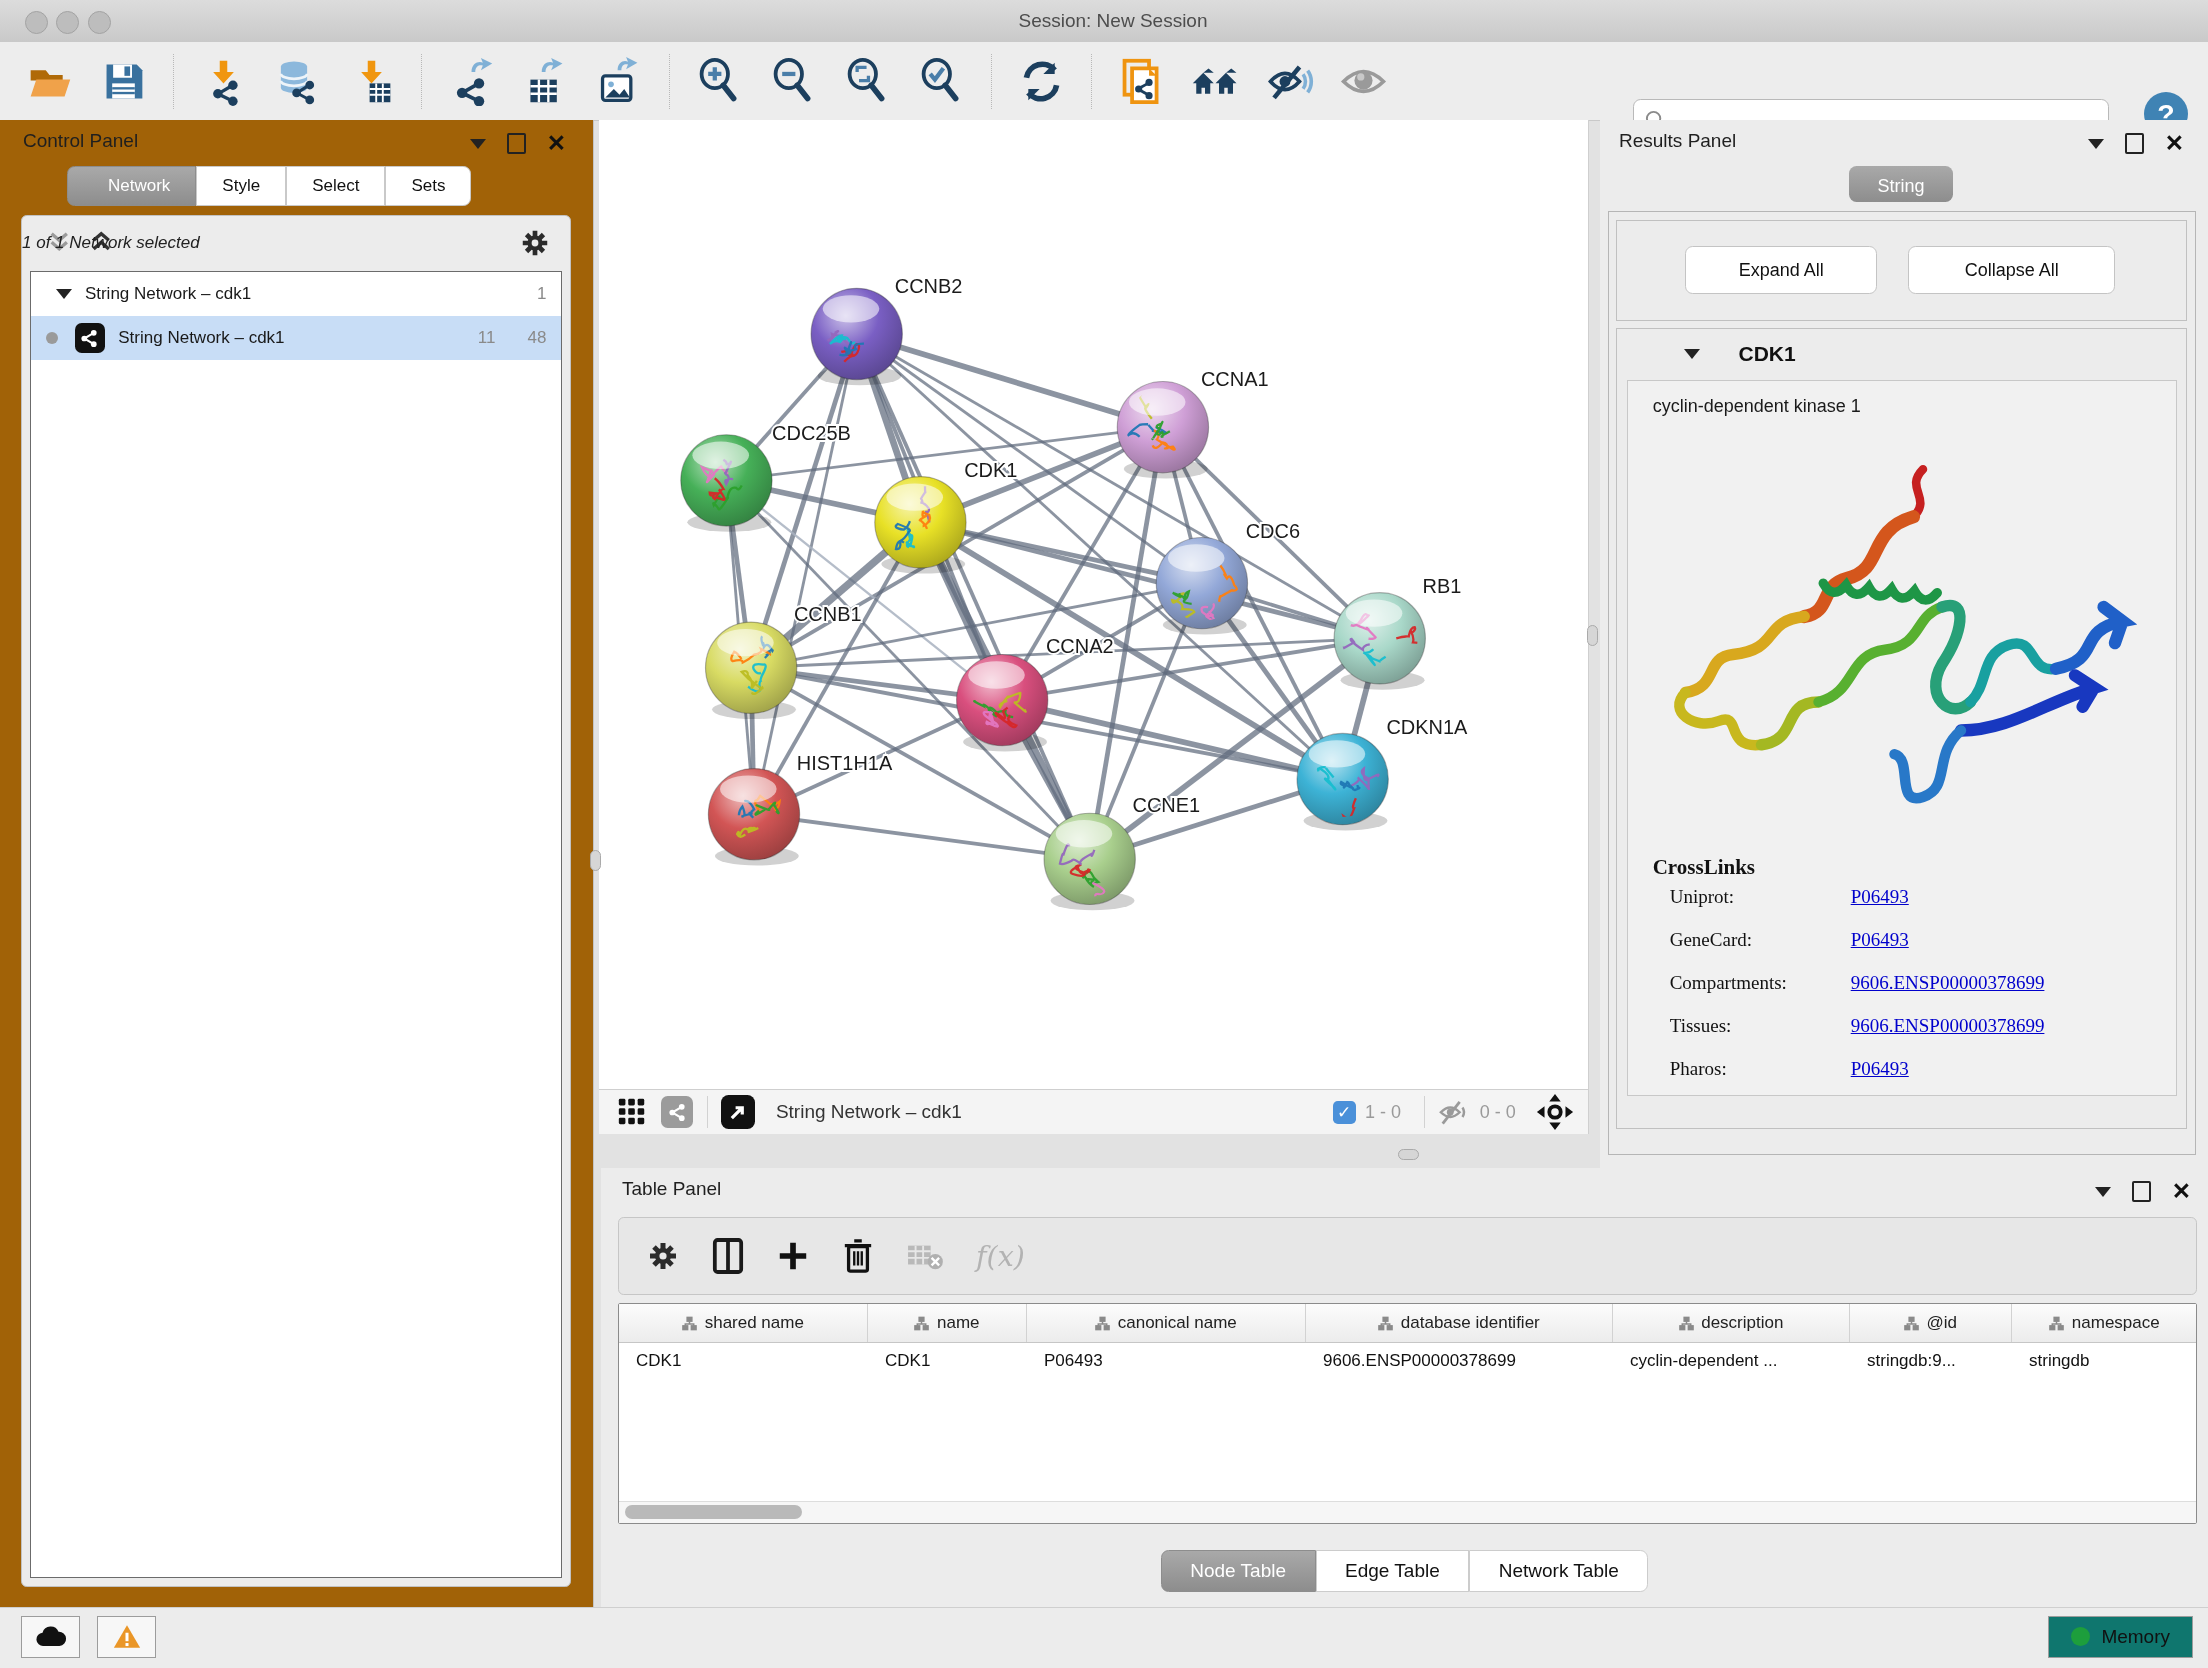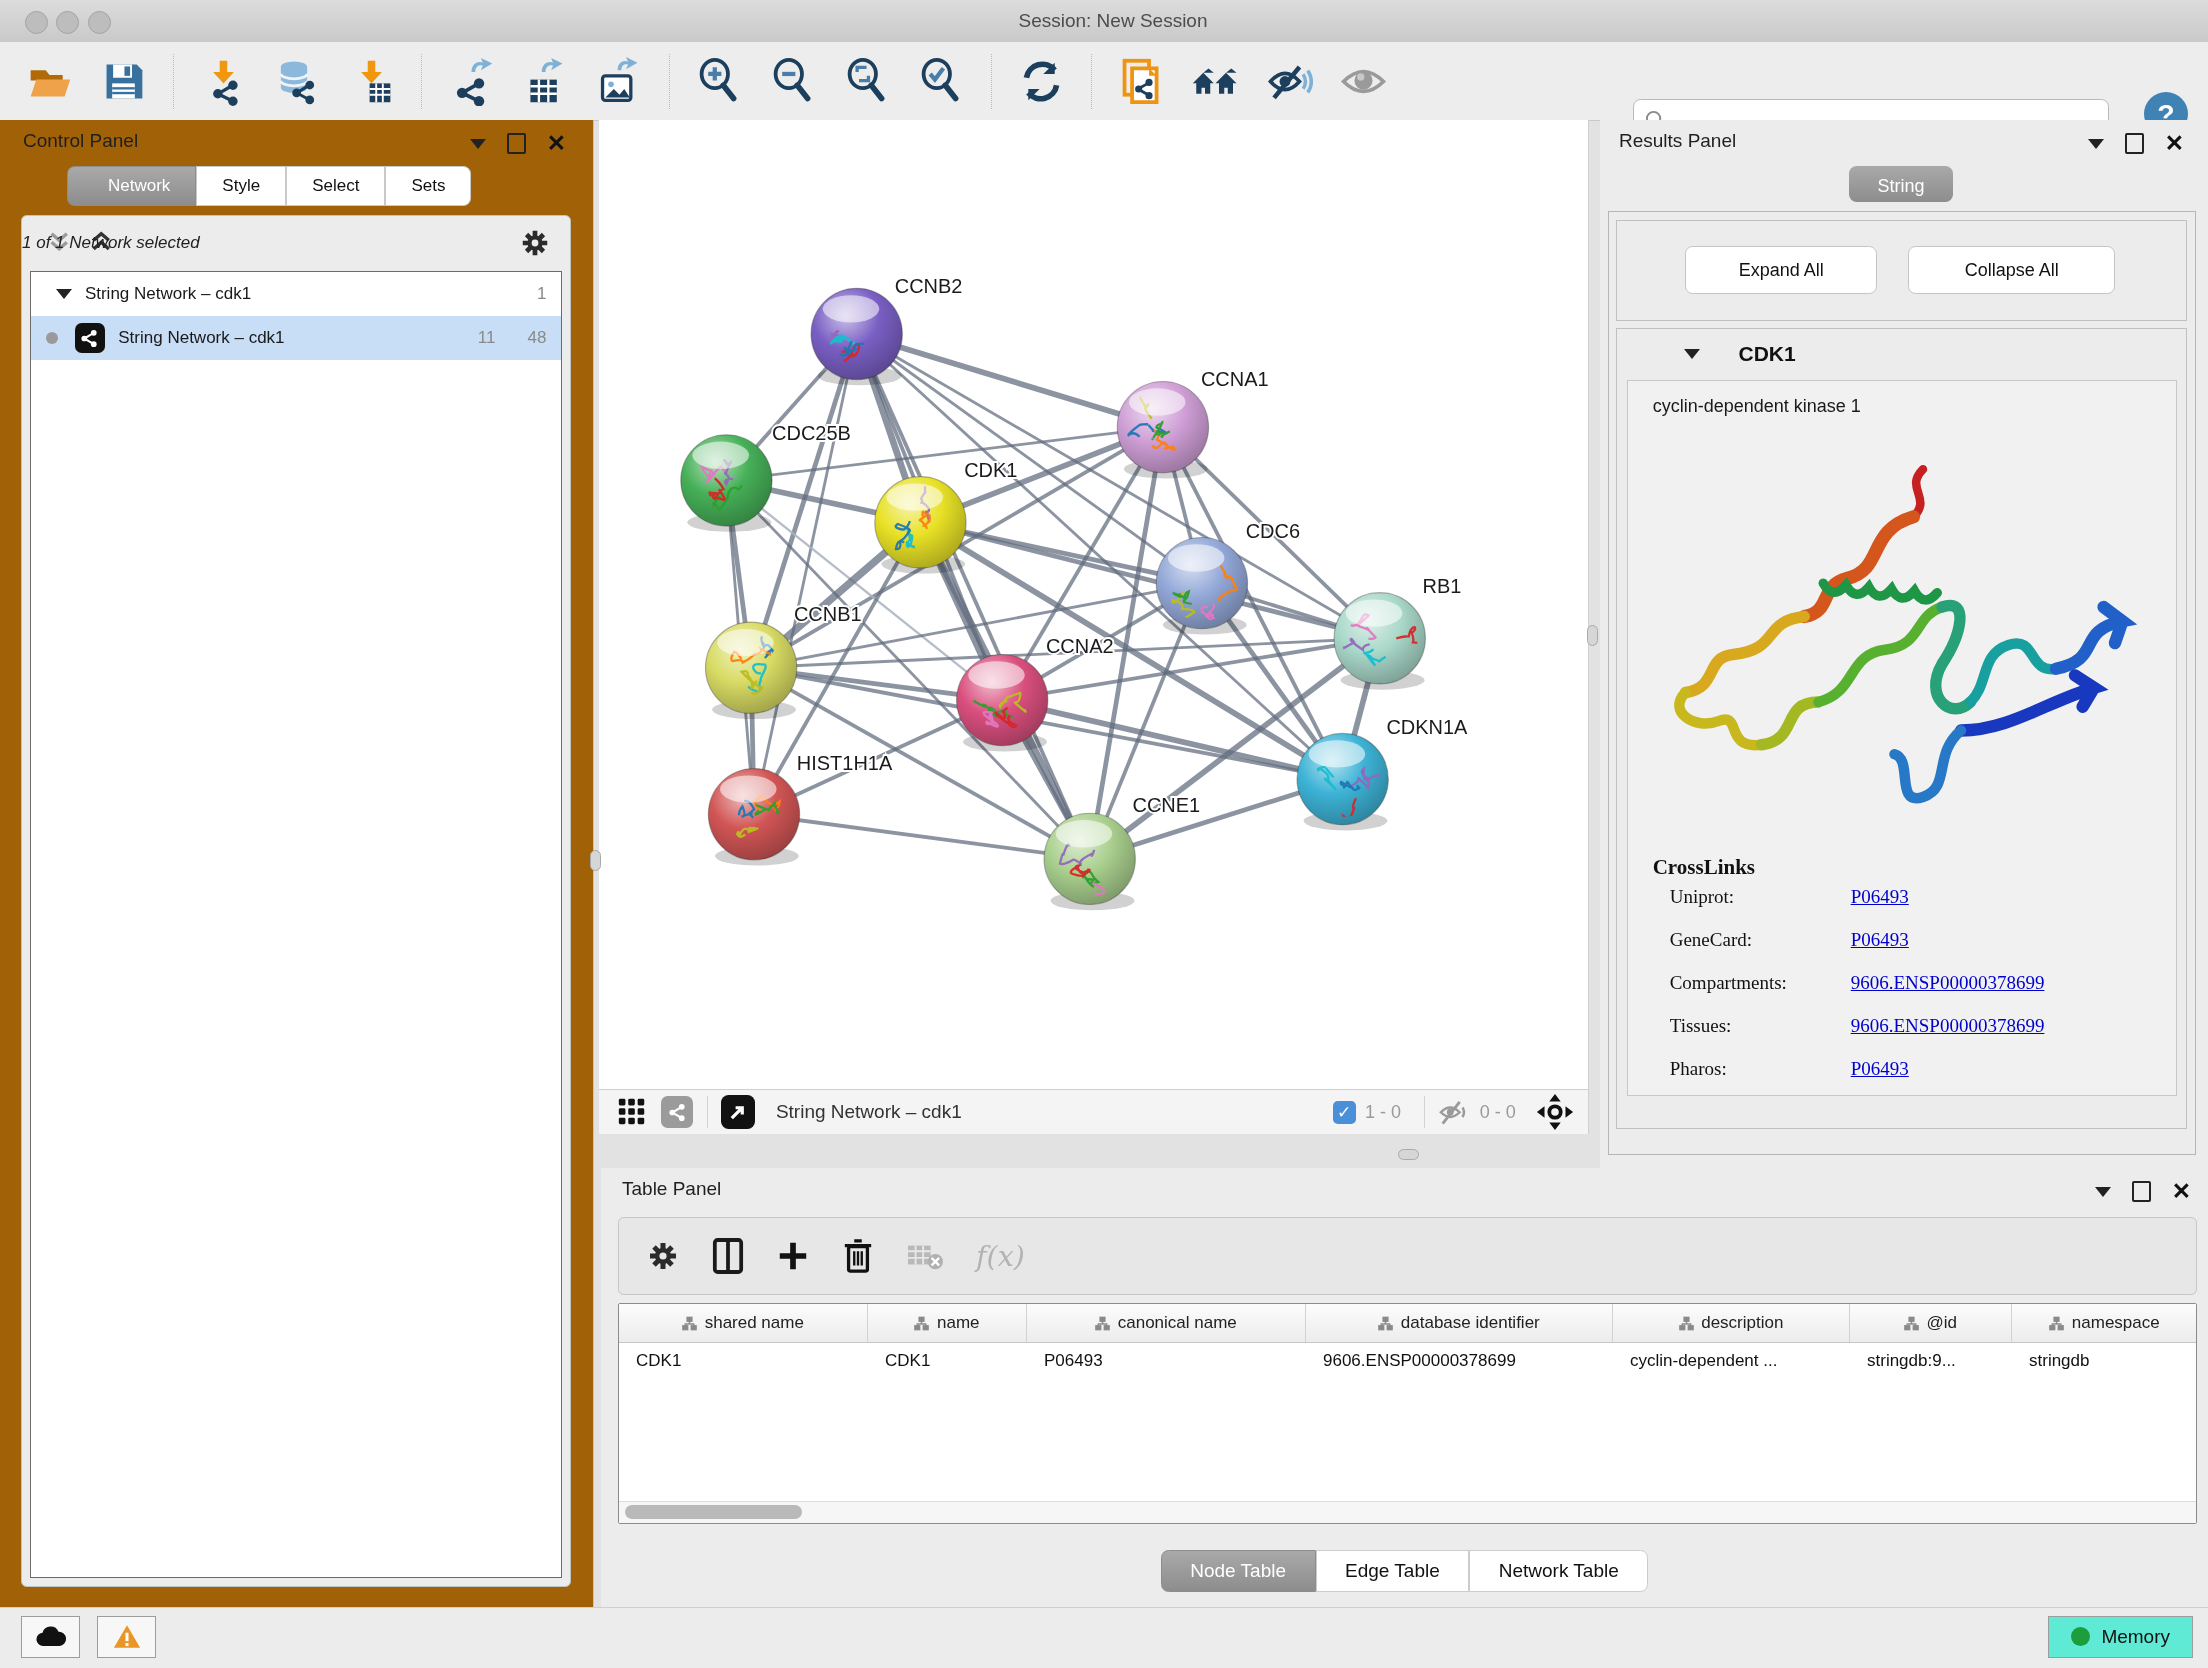--- a/index.html
+++ b/index.html
@@ -82,21 +82,21 @@
   .hscroll{position:absolute;left:0;right:0;bottom:0;height:21px;background:#f6f6f6;border-top:1px solid #ddd;}
   .hthumb{position:absolute;left:5.7px;top:2.9px;width:177px;height:14.3px;border-radius:7.6px;background:#b9b9b9;}
   .tp-tabs{position:absolute;left:0;right:0;top:382px;display:flex;justify-content:center;}
   .tp-tab{height:40px;line-height:40px;padding:0 28.5px;font-size:19px;background:#fff;border:1px solid #ccc;color:#111;cursor:pointer;}
   .tp-tab:first-child{border-radius:7.6px 0 0 7.6px;}
   .tp-tab:last-child{border-radius:0 7.6px 7.6px 0;}
   .tp-tab.active{background:linear-gradient(#a9a9a9,#8d8d8d);color:#fff;border-color:#8d8d8d;}
   
   .statusbar{position:absolute;left:0;top:1607px;width:100%;height:61px;background:#ececec;border-top:1px solid #cfcfcf;}
   .sb-btn{position:absolute;top:7.6px;width:57px;height:40px;background:#f7f7f7;border:1.9px solid #9c9c9c;display:flex;align-items:center;justify-content:center;cursor:pointer;}
-  .mem-btn{position:absolute;right:15px;top:7.6px;width:143px;height:40px;background:#5eead4;border:1.9px solid #9c9c9c;display:flex;align-items:center;justify-content:center;gap:11.4px;font-size:19px;color:#111;cursor:pointer;}
+  .mem-btn{position:absolute;right:15px;top:7.6px;width:143px;height:40px;background:#0f766e;border:1.9px solid #9c9c9c;display:flex;align-items:center;justify-content:center;gap:11.4px;font-size:19px;color:#111;cursor:pointer;}
   .mem-dot{width:19px;height:19px;border-radius:50%;background:#1d9e3c;}
   .grip{position:absolute;background:#d6d6d6;border:1px solid #aaa;border-radius:5.7px;}
 </style>
 </head>
 <body>
 
 <div id="app">
 
   <div class="titlebar">
     <div class="tl-dot" style="left:25px"></div>

